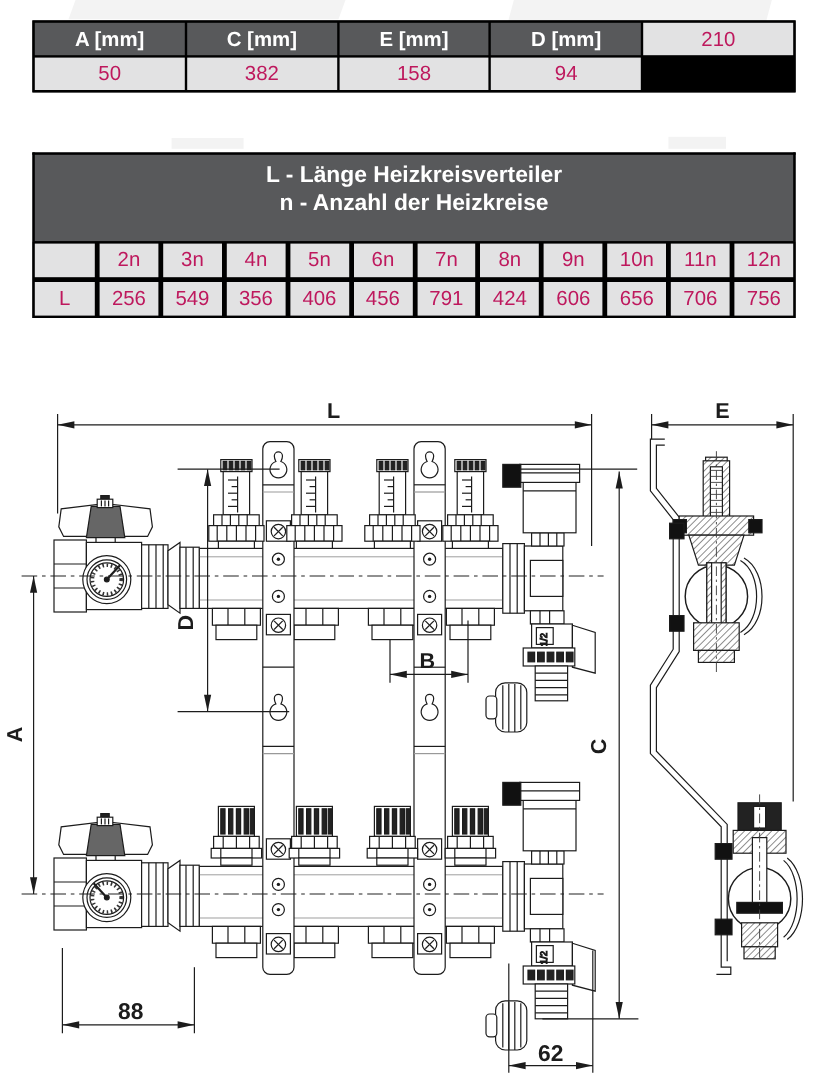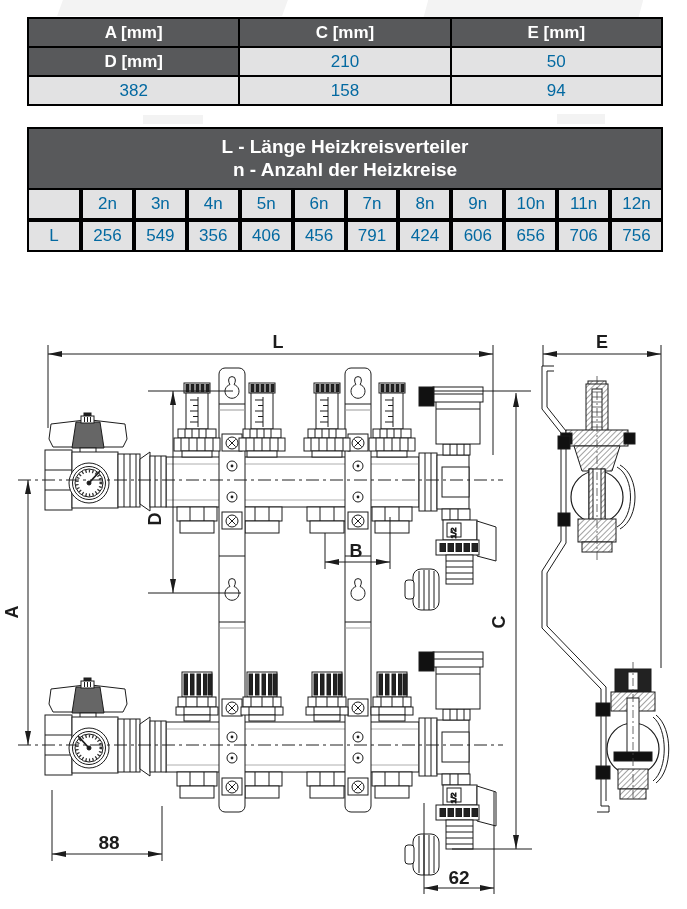--- a/index.html
+++ b/index.html
@@ -1,28 +1,28 @@
 <!DOCTYPE html>
 <html style="--hdrbg: #58595b; --rowbg: #e2e2e3;"><head>
 <meta charset="utf-8">
 <style>
   html,body { margin:0; padding:0; background:#fff; }
   .page { position:relative; width:687px; height:909px; background:#fff;
           font-family:"Liberation Sans",sans-serif; overflow:hidden; }
   .wm { position:absolute; background:#f3f3f3; }
   .tbl { position:absolute; left:27px; width:636px; box-sizing:border-box;
          border:2px solid #000; background:#000; display:grid; gap:2px; }
-  .t1 { top:17px; grid-template-columns:repeat(3,1fr); grid-auto-rows:27px; }
+  .t1 { top:17px; grid-template-columns:repeat(5,1fr); grid-auto-rows:27px; }
   .cell { display:flex; align-items:center; justify-content:center;
-          font-size:17px; color:#0369a1; background:var(--rowbg,#e2e2e3); }
+          font-size:17px; color:#be185d; background:var(--rowbg,#e2e2e3); }
   .hcell { background:var(--hdrbg,#58595b); color:#fff; font-weight:bold; }
   .t2wrap { position:absolute; left:27px; top:127px; width:636px; }
   .t2title { box-sizing:border-box; border:2px solid #000; border-bottom:none;
              background:var(--hdrbg,#58595b); color:#fff; font-weight:bold;
-             font-size:19px; text-align:center; padding:6px 0 7px 0; line-height:23px; }
+             font-size:19px; text-align:center; padding:6px 0 20px 0; line-height:23px; }
   .t2grid { box-sizing:border-box; border:2px solid #000; background:#000;
             display:grid; grid-template-columns:50px repeat(11,1fr);
             grid-auto-rows:28px; gap:4px; }
   svg text { font-family:"Liberation Sans",sans-serif; fill:#1c1c1c; }
   .dimlbl { font-size:18px; font-weight:bold; }
   .dimnum { font-size:19px; font-weight:bold; }
   .tiny   { font-size:8px; }
 </style>
 </head>
 <body>

